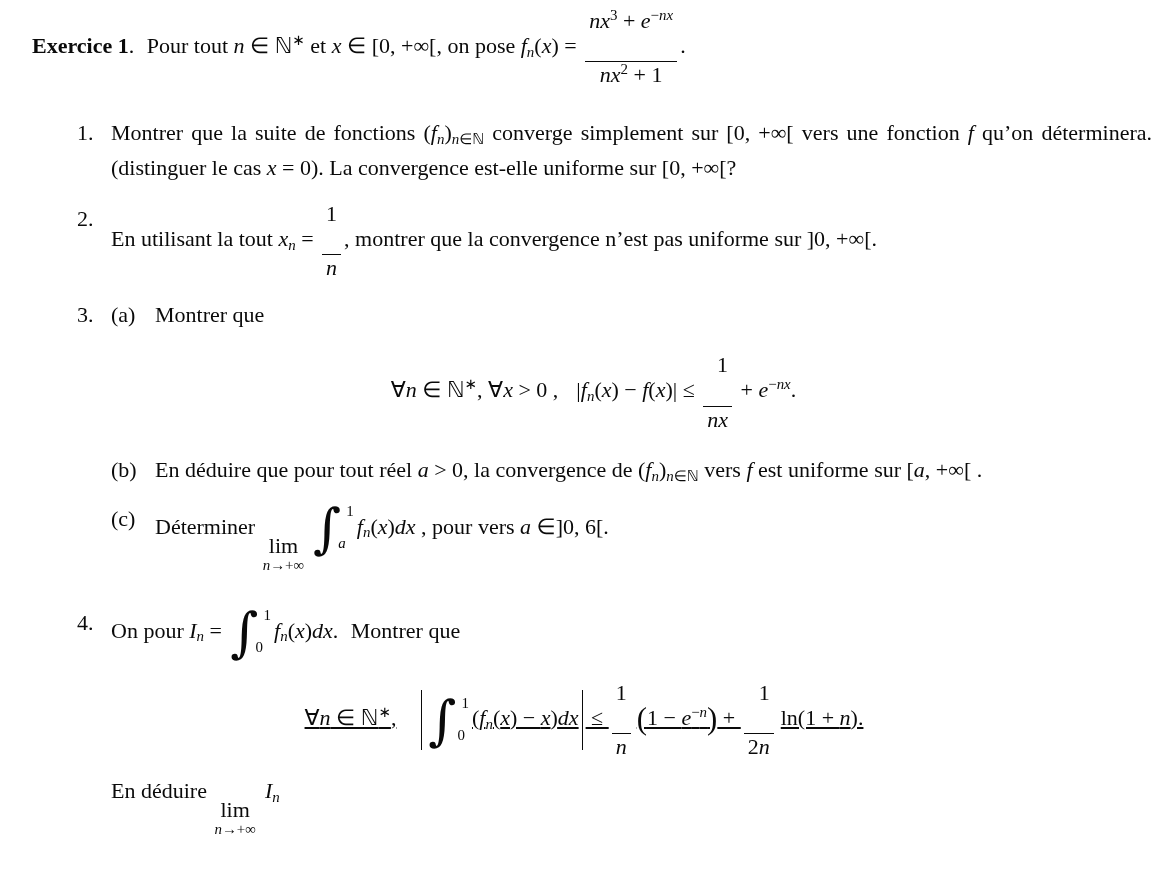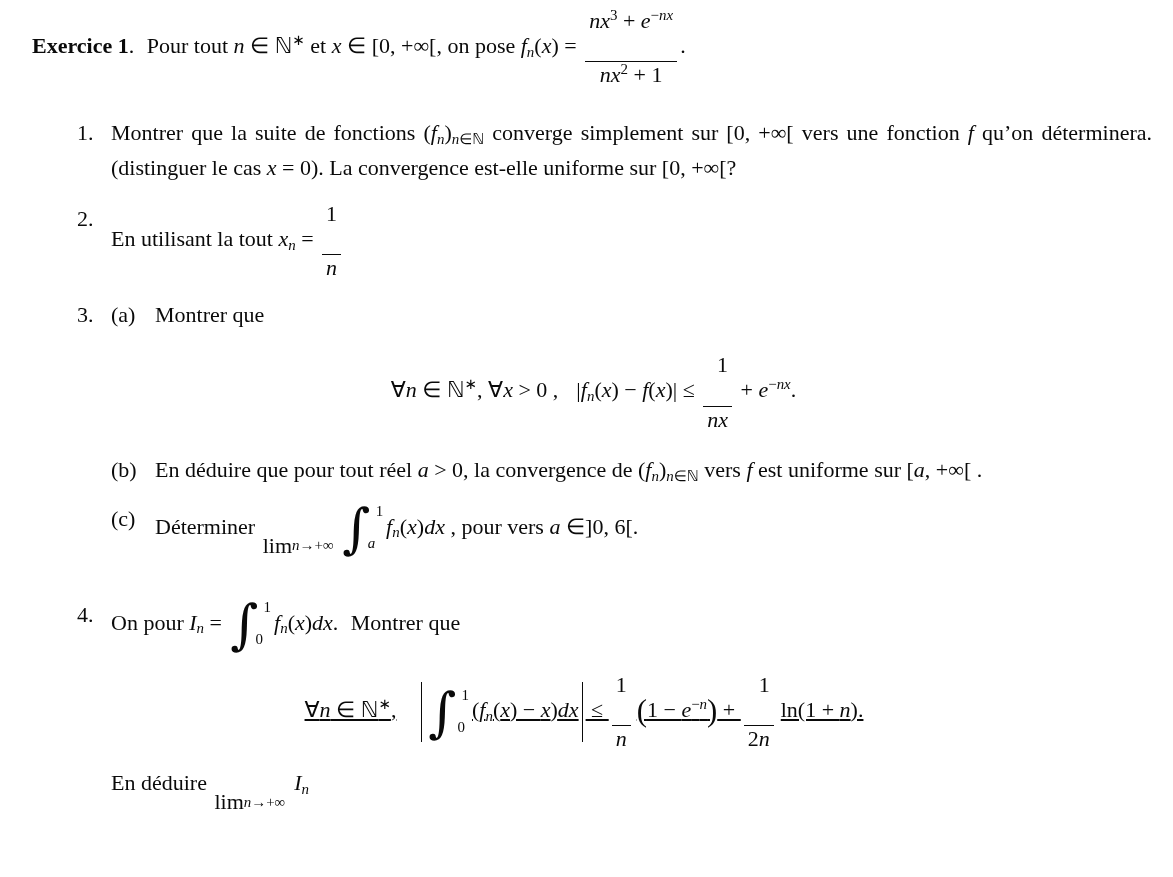--- a/index.html
+++ b/index.html
@@ -34,22 +34,22 @@
           margin:0 3px; line-height:1.2; }
   .fn { display:block; padding:0 4px;text-align:right; }
   .fd { display:block; border-top:1.4px solid #0a0a0a; padding:0 4px;margin-top:27px; }
   .int { display:inline-flex; align-items:stretch; vertical-align:middle; margin:0 3px; }
   .isym { font-family:"DejaVu Serif", serif; font-size:2.45em; line-height:1.02;
           font-style:normal; }
   .ibounds { display:flex; flex-direction:column; justify-content:space-between;
              font-size:0.68em; line-height:1; padding:3px 0 5px 0; }
   .ihi { display:block; margin-left:5px; }
   .ilo { display:block; margin-left:-3px; }
-  .lim { display:inline-flex; align-items:center;
-         vertical-align:-0.88em; line-height:1.05; margin:12px 2px; }
+  .lim { display:inline-flex; flex-direction:column; align-items:center;
+         vertical-align:-0.88em; line-height:1.05; margin:4px 2px; }
   .limw { display:block; }
   .limu { display:block; font-size:0.68em; line-height:1; margin-top:1px; }
   .vbar { display:inline-block; width:0; border-left:1.6px solid #0a0a0a;
           height:60px; vertical-align:middle; margin:0 3px; }
   .mbig { font-size:1.4em; vertical-align:-0.13em; line-height:0; }
   .msp { display:inline-block; }
 </style>
 </head>
 <body>
 
@@ -57,21 +57,21 @@
 
   <p class="header"><span class="mb">Exercice 1</span><span class="mr">. </span><span class="msp" style="width: 7px;"></span><span class="mr">Pour tout </span><span class="mi">n</span><span class="mr"> ∈ ℕ</span><span class="msup"><span class="mr">∗</span></span><span class="mr"> et </span><span class="mi">x</span><span class="mr"> ∈ [0, +∞[, on pose </span><span class="mi">f</span><span class="msub"><span class="mi">n</span></span><span class="mr">(</span><span class="mi">x</span><span class="mr">) = </span><span class="frac"><span class="fn"><span class="mi">nx</span><span class="msup"><span class="mr">3</span></span><span class="mr"> + </span><span class="mi">e</span><span class="msup"><span class="mr">−</span><span class="mi">nx</span></span></span><span class="fd"><span class="mi">nx</span><span class="msup"><span class="mr">2</span></span><span class="mr"> + 1</span></span></span><span class="mr">.</span></p>
 
   <div class="item">
     <span class="num">1.</span>
     <p class="body"><span class="mr">Montrer que la suite de fonctions (</span><span class="mi">f</span><span class="msub"><span class="mi">n</span></span><span class="mr">)</span><span class="msub"><span class="mi">n</span><span class="mr">∈ℕ</span></span><span class="mr"> converge simplement sur [0, +∞[ vers une fonction </span><span class="mi">f</span><span class="mr"> qu’on déterminera. (distinguer le cas </span><span class="mi">x</span><span class="mr"> = 0). La convergence est-elle uniforme sur [0, +∞[?</span></p>
   </div>
 
   <div class="item">
     <span class="num">2.</span>
-    <p class="body"><span class="mr">En utilisant la tout </span><span class="mi">x</span><span class="msub"><span class="mi">n</span></span><span class="mr"> = </span><span class="frac"><span class="fn"><span class="mr">1</span></span><span class="fd"><span class="mi">n</span></span></span></p>
+    <p class="body"><span class="mr">En utilisant la tout </span><span class="mi">x</span><span class="msub"><span class="mi">n</span></span><span class="mr"> = </span><span class="frac"><span class="fn"><span class="mr">1</span></span><span class="fd"><span class="mi">n</span></span></span><span class="mr">, montrer que la convergence n’est pas uniforme sur ]0, +∞[.</span></p>
   </div>
 
   <div class="item">
     <span class="num">3.</span>
     <div class="subitems">
 
       <div class="subitem">
         <span class="sublabel">(a)</span>
         <div class="subbody">
           <p><span class="mr">Montrer que</span></p>

